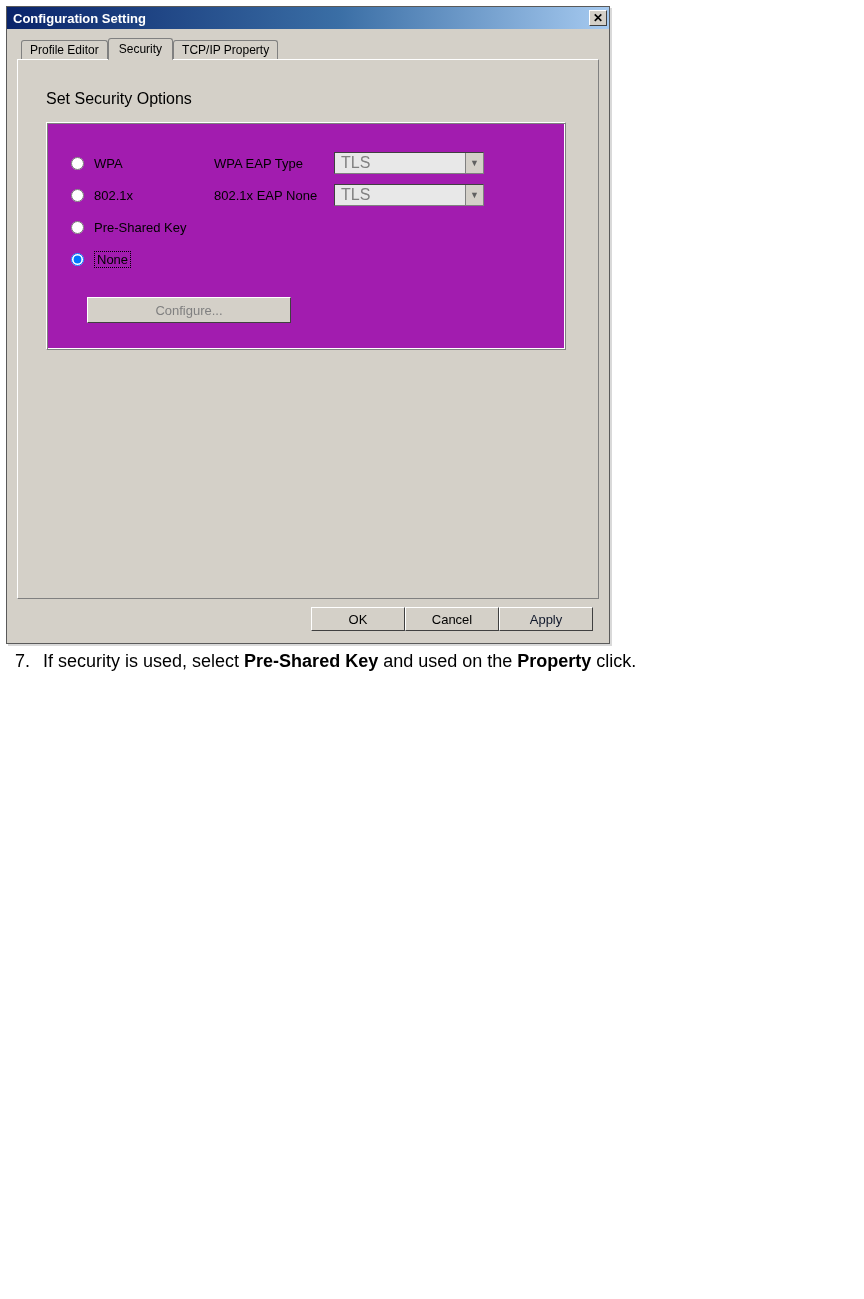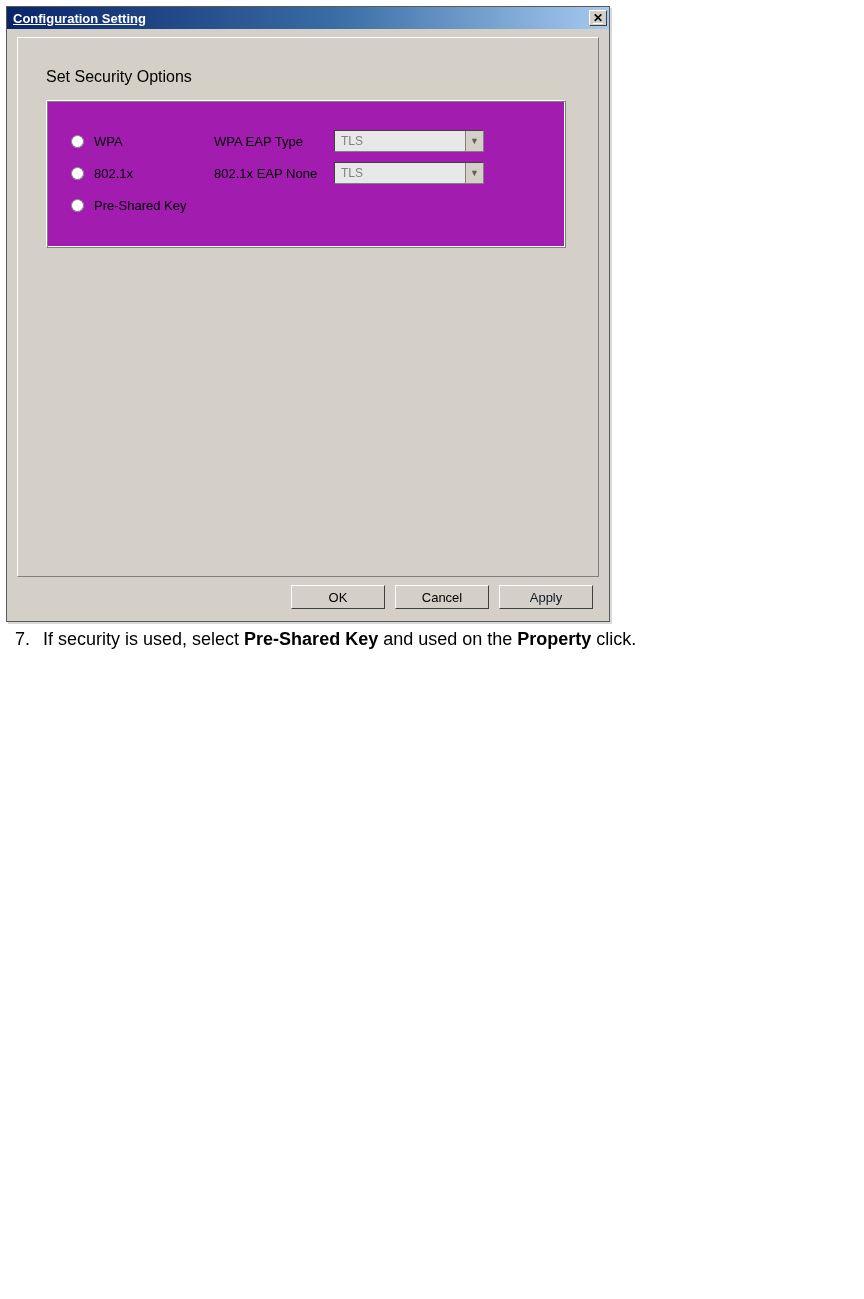--- a/index.html
+++ b/index.html
@@ -24,21 +24,20 @@
     .titlebar {
       height: 22px;
       background: linear-gradient(to right, #0a246a 0%, #3a6ea5 55%, #a6caf0 100%);
       display: flex;
       align-items: center;
       justify-content: space-between;
       padding: 0 2px 0 6px;
       color: #fff;
       font-weight: bold;
       font-size: 13px;
-      text-decoration: underline;
     }
     .close-btn {
       width: 18px; height: 16px;
       background: #d4d0c8;
       border: 1px solid #fff;
       border-right-color: #404040;
       border-bottom-color: #404040;
       display: flex; align-items: center; justify-content: center;
       color: #000;
       font-size: 12px;
@@ -120,21 +119,21 @@
       width: 150px; height: 22px;
       background: #e8e8e8;
       border: 1px solid #808080;
       border-top-color: #404040;
       border-left-color: #404040;
     }
     .combo .val {
       flex: 1;
       padding: 2px 6px;
       color: #808080;
-      font-size: 12px;
+      font-size: 16px;
     }
     .combo .drop {
       width: 18px; height: 100%;
       background: #d4d0c8;
       border-left: 1px solid #808080;
       display: flex; align-items: center; justify-content: center;
       color: #606060;
       font-size: 9px;
     }
     .none-row .focusbox {
@@ -150,21 +149,20 @@
       border: 1px solid #404040;
       border-top-color: #fff;
       border-left-color: #fff;
       color: #808080;
       font-size: 13px;
       cursor: pointer;
     }
     .dlg-buttons {
       display: flex;
       justify-content: flex-end;
-      gap: 10px;
       padding: 8px 6px 2px 0;
     }
     .dlg-btn {
       width: 94px; height: 24px;
       background: #d4d0c8;
       border: 1px solid #404040;
       border-top-color: #fff;
       border-left-color: #fff;
       font-size: 13px;
       cursor: pointer;
@@ -199,20 +197,25 @@
 
 <div class="page">
   <div class="dialog">
     <div class="titlebar">
       <span>Configuration Setting</span>
       <div class="close-btn">
         <span>✕</span>
       </div>
     </div>
     <div class="client">
+      <div class="tabs">
+        <div class="tab">Profile Editor</div>
+        <div class="tab active">Security</div>
+        <div class="tab">TCP/IP Property</div>
+      </div>
       <div class="tab-panel">
         <div class="group-label">Set Security Options</div>
         <div class="group-box">
 
           <div class="row">
             <input type="radio" class="radio" name="sec" style="">
             <span class="opt-label">WPA</span>
             <span class="type-label">WPA EAP Type</span>
             <div class="combo">
               <div class="val">TLS</div>
@@ -229,21 +232,26 @@
               <div class="val">TLS</div>
               <div class="drop">▼</div>
             </div>
           </div>
 
           <div class="row">
             <input type="radio" class="radio" name="sec" style="">
             <span class="opt-label">Pre-Shared Key</span>
           </div>
 
-
+          <div class="row none-row">
+            <input type="radio" checked="" class="radio" name="sec" style="">
+            <span class="focusbox">None</span>
+          </div>
+
+          <button class="config-btn" disabled="">Configure...</button>
         </div>
       </div>
       <div class="dlg-buttons">
         <button class="dlg-btn">OK</button>
         <button class="dlg-btn">Cancel</button>
         <button class="dlg-btn disabled">Apply</button>
       </div>
     </div>
   </div>
 

